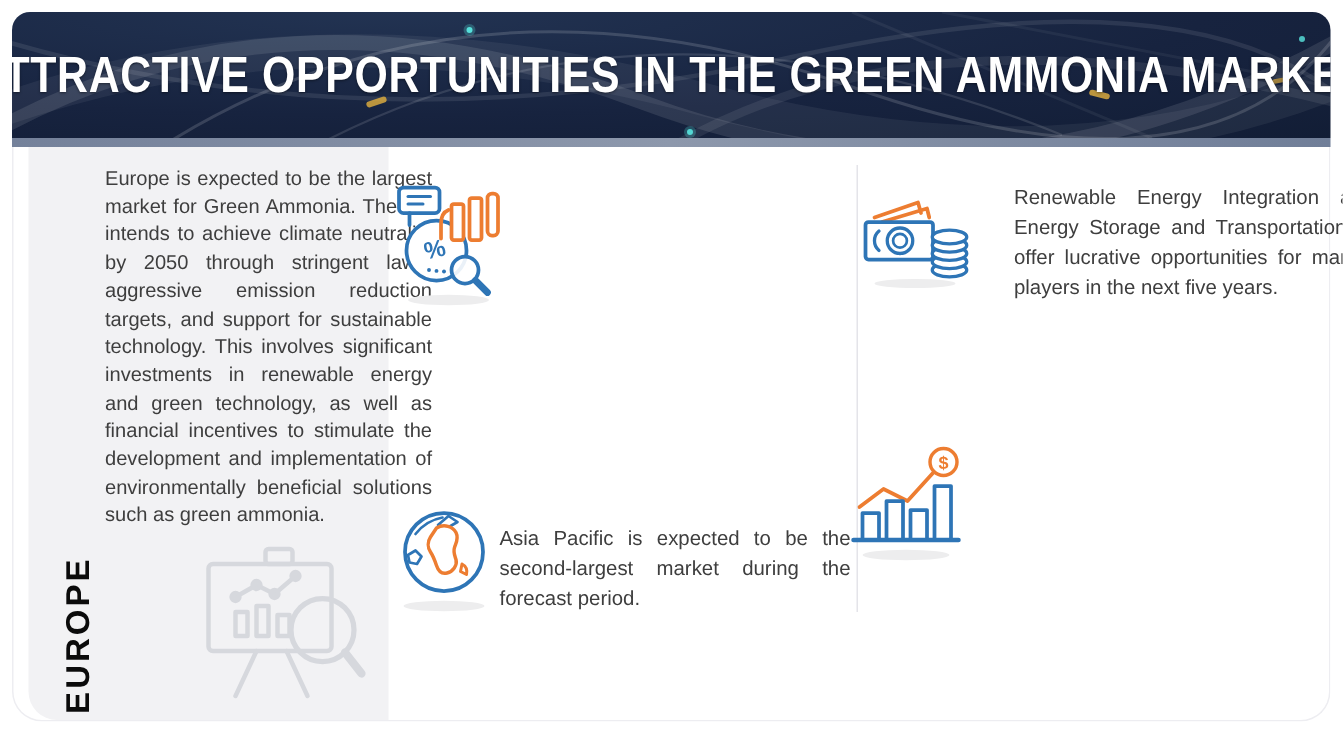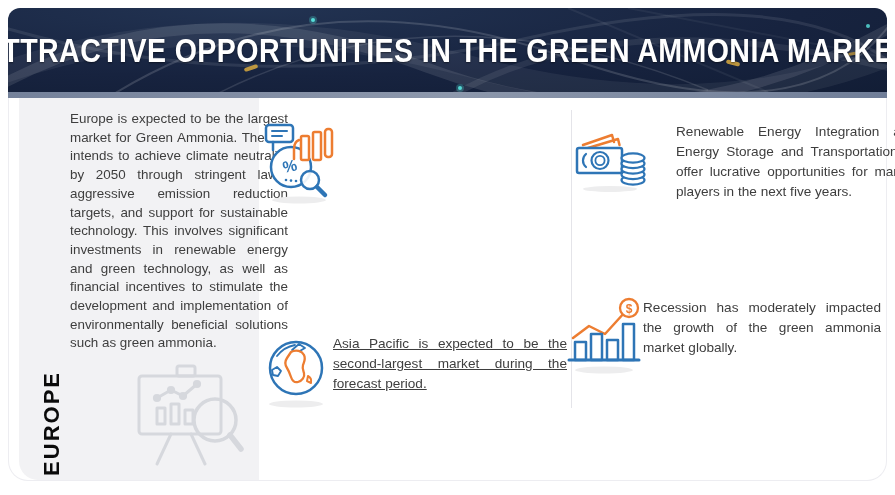--- a/index.html
+++ b/index.html
@@ -54,21 +54,21 @@
     position:absolute;font-size:13.6px;line-height:20px;color:#3e3e3e;
     text-align:justify;
   }
   .op-icon{position:absolute;}
   .divider{
     position:absolute;left:562px;top:12px;width:1px;height:298px;
     background:#e4e4e9;
   }
   .t1{left:335px;top:20px;width:226px;}
   .t2{left:635px;top:24px;width:240px;margin-left:32px;}
-  .t3{left:324px;top:236px;width:234px;text-decoration:underline;}
+  .t3{left:324px;top:251px;width:234px;}
   .t4{left:634px;top:200px;width:238px;}
   .i1{left:254px;top:24px;}
   .i2{left:566px;top:30px;}
   .i3{left:256px;top:238px;}
   .i4{left:558px;top:198px;}
 </style>
 </head>
 <body>
 
 <div class="header">
@@ -183,15 +183,14 @@
       <path d="M6 42 L22 30 L38 38 L58 16" stroke="#ed7d31" stroke-width="2.5"></path>
       <rect x="8" y="46" width="11" height="18" fill="#fff" stroke="#2e75b6" stroke-width="2.5"></rect>
       <rect x="24" y="38" width="11" height="26" fill="#fff" stroke="#2e75b6" stroke-width="2.5"></rect>
       <rect x="40" y="44" width="11" height="20" fill="#fff" stroke="#2e75b6" stroke-width="2.5"></rect>
       <rect x="56" y="28" width="11" height="36" fill="#fff" stroke="#2e75b6" stroke-width="2.5"></rect>
       <line x1="2" y1="64" x2="72" y2="64" stroke="#2e75b6" stroke-width="3"></line>
       <circle cx="62" cy="12" r="9" fill="#fff" stroke="#ed7d31" stroke-width="2.3"></circle>
     </g>
     <text x="62" y="16.5" font-size="12" font-weight="bold" fill="#ed7d31" text-anchor="middle" font-family="Liberation Sans, sans-serif">$</text>
   </svg>
-  <div class="op-text t4">Recession has moderately impacted the growth of the green ammonia market globally.</div>
 
 </div>
 
 </body></html>

